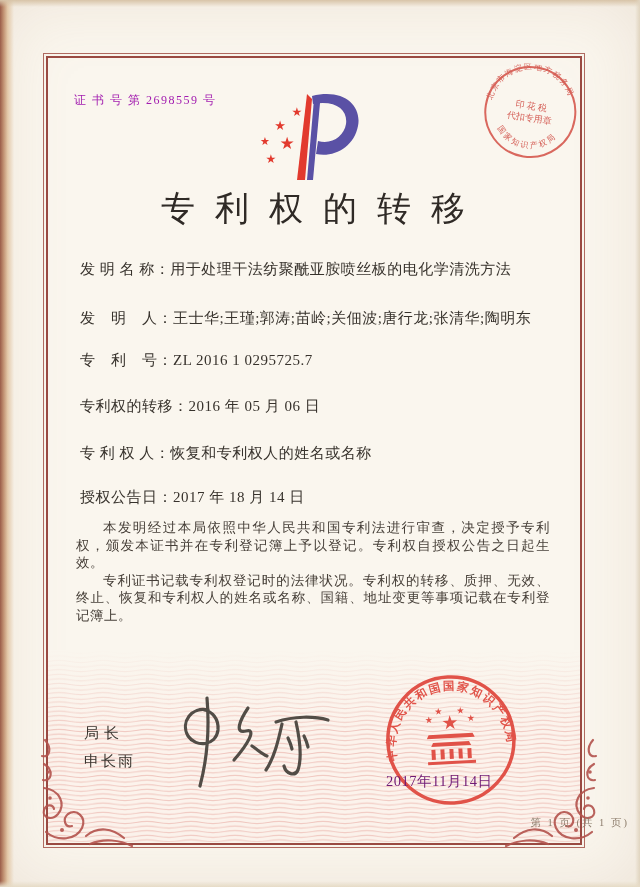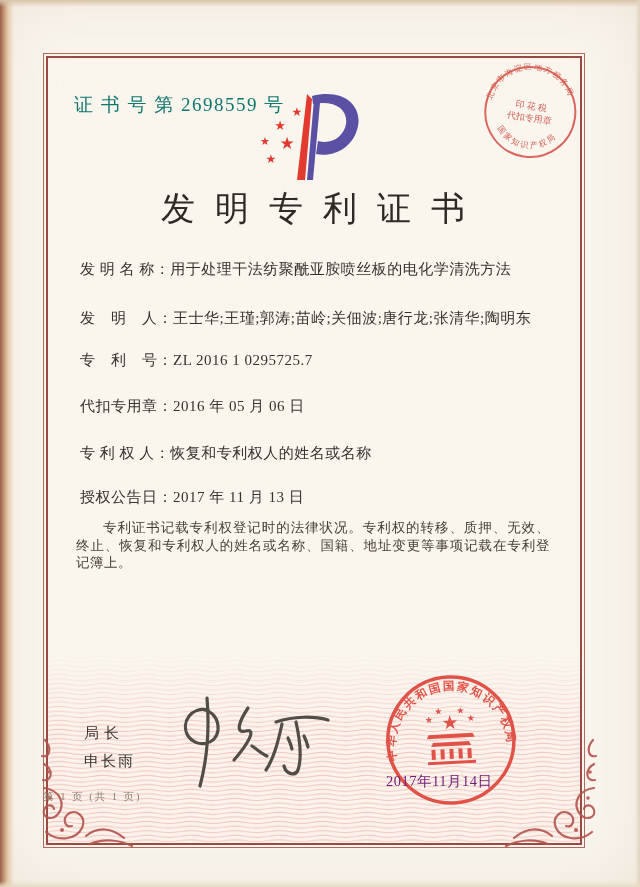--- a/index.html
+++ b/index.html
@@ -21,41 +21,41 @@
     background:linear-gradient(0deg,#e6dbc6 0%,rgba(250,246,238,0) 100%);}
   
   .frame{position:absolute;left:43px;top:53px;width:540px;height:793px;
     border:1px solid #b06a60;}
   .frame-inner{position:absolute;inset:2px;border:2px solid #9a4a42;}
   
   .guilloche{position:absolute;left:48px;top:650px;width:532px;height:192px;}
   .guilloche-fade{position:absolute;left:48px;top:650px;width:532px;height:80px;
     background:linear-gradient(180deg,#faf6ee 0%,rgba(250,246,238,0) 100%);}
   
-  .cert-number{position:absolute;left:74px;top:92px;font-size:19px;color:#0f766e;letter-spacing:1.5px;}
+  .cert-number{position:absolute;left:74px;top:92px;font-size:12px;color:#a21caf;letter-spacing:1.5px;}
   .logo{position:absolute;left:256px;top:92px;}
   .title{position:absolute;left:43px;top:186px;width:540px;text-align:center;
     font-size:34px;color:#2f2a26;letter-spacing:20px;text-indent:20px;font-weight:500;}
   .tax-stamp{position:absolute;left:482px;top:64px;opacity:.88;transform:rotate(9deg);}
   .fields{position:absolute;left:80px;top:0;width:480px;}
   .frow{position:absolute;left:0;font-size:15px;color:#37322c;white-space:pre;}
   .frow .flabel{letter-spacing:.5px;}
   .frow .fvalue{letter-spacing:.5px;}
   .r0{top:260px;} .r1{top:309px;} .r2{top:351px;} .r3{top:397px;} .r4{top:444px;} .r5{top:488px;}
   .paras{position:absolute;left:76px;top:519px;width:474px;
     font-size:13.5px;line-height:17.6px;color:#463f38;text-align:justify;letter-spacing:.5px;}
   .paras p{margin:0;text-indent:2em;}
   .sig-title{position:absolute;left:84px;top:724px;font-size:15px;letter-spacing:5px;color:#3a352f;text-align:center;}
   .sig-name{position:absolute;left:84px;top:752px;font-size:15px;letter-spacing:2px;color:#3a352f;}
   .signature{position:absolute;left:172px;top:694px;opacity:.92;}
   .official-seal{position:absolute;left:383px;top:672px;opacity:.92;transform:rotate(-3deg);}
   .seal-date{position:absolute;left:386px;top:772px;font-size:14.5px;color:#701a75;
     letter-spacing:.5px;z-index:5;}
-  .footer{position:absolute;left:43px;top:790px;width:540px;text-align:left;
-    font-size:10.5px;color:#8d7d6c;letter-spacing:2px;}
+  .footer{position:absolute;left:43px;top:816px;width:540px;text-align:right;
+    font-size:10.5px;color:#8d7d6c;letter-spacing:2px;padding-left:46px;}
   .flourish-r{position:absolute;left:500px;top:738px;}
   .flourish-l{position:absolute;left:36px;top:738px;transform:scaleX(-1);}
 </style>
 </head>
 <body>
 
 <div id="certificate">
 
   <div class="edge-left"></div>
   <div class="edge-top"></div>
@@ -124,21 +124,21 @@
       <g fill="#e23a2e" text-anchor="middle" font-family="'DejaVu Sans',sans-serif">
         <text x="41" y="24" font-size="12">★</text>
         <text x="24" y="38" font-size="13">★</text>
         <text x="9" y="53" font-size="11">★</text>
         <text x="31" y="57" font-size="17">★</text>
         <text x="15" y="71" font-size="12">★</text>
       </g>
     </svg>
   </div>
 
-  <div class="title">发明专利证书</div>
+  <div class="title">专利权的转移</div>
 
   <div class="tax-stamp">
     <svg width="96" height="96" viewBox="0 0 96 96">
       <circle cx="48" cy="48" r="45" fill="none" stroke="#d5554b" stroke-width="2"></circle>
       <defs>
         <path id="arcTop" d="M 9,54 A 40,40 0 1 1 87,54"></path>
         <path id="arcBot" d="M 13,59 A 37,37 0 0 0 83,59"></path>
       </defs>
       <text font-size="8" fill="#cf4a41" letter-spacing="1.5">
         <textPath href="#arcTop" startOffset="8%">北京市海淀区地方税务局</textPath>
@@ -148,26 +148,27 @@
       </text>
       <text x="48" y="45" text-anchor="middle" font-size="9" fill="#cf4a41">印 花 税</text>
       <text x="48" y="57" text-anchor="middle" font-size="9" fill="#cf4a41">代扣专用章</text>
     </svg>
   </div>
 
   <div class="fields">
     <div class="frow r0"><span class="flabel">发 明 名 称：</span><span class="fvalue">用于处理干法纺聚酰亚胺喷丝板的电化学清洗方法</span></div>
     <div class="frow r1"><span class="flabel">发　明　人：</span><span class="fvalue">王士华;王瑾;郭涛;苗岭;关佃波;唐行龙;张清华;陶明东</span></div>
     <div class="frow r2"><span class="flabel">专　利　号：</span><span class="fvalue">ZL 2016 1 0295725.7</span></div>
-    <div class="frow r3"><span class="flabel">代扣专用章：</span><span class="fvalue">2016 年 05 月 06 日</span></div>
+    <div class="frow r3"><span class="flabel">专利权的转移：</span><span class="fvalue">2016 年 05 月 06 日</span></div>
     <div class="frow r4"><span class="flabel">专 利 权 人：</span><span class="fvalue">恢复和专利权人的姓名或名称</span></div>
-    <div class="frow r5"><span class="flabel">授权公告日：</span><span class="fvalue">2017 年 11 月 13 日</span></div>
+    <div class="frow r5"><span class="flabel">授权公告日：</span><span class="fvalue">2017 年 18 月 14 日</span></div>
   </div>
 
   <div class="paras">
+    <p>本发明经过本局依照中华人民共和国专利法进行审查，决定授予专利权，颁发本证书并在专利登记簿上予以登记。专利权自授权公告之日起生效。</p>
     <p>专利证书记载专利权登记时的法律状况。专利权的转移、质押、无效、终止、恢复和专利权人的姓名或名称、国籍、地址变更等事项记载在专利登记簿上。</p>
   </div>
 
   <div class="sig-title">局长</div>
   <div class="sig-name">申长雨</div>
   <div class="signature">
     <svg width="170" height="100" viewBox="0 0 170 100">
       <g fill="none" stroke="#44403a" stroke-width="3.2" stroke-linecap="round" stroke-linejoin="round">
         <path d="M36,16 C20,12 8,28 16,42 C24,54 44,52 46,36 C47,25 40,17 32,16"></path>
         <path d="M35,4 C37,28 37,58 28,92"></path>

